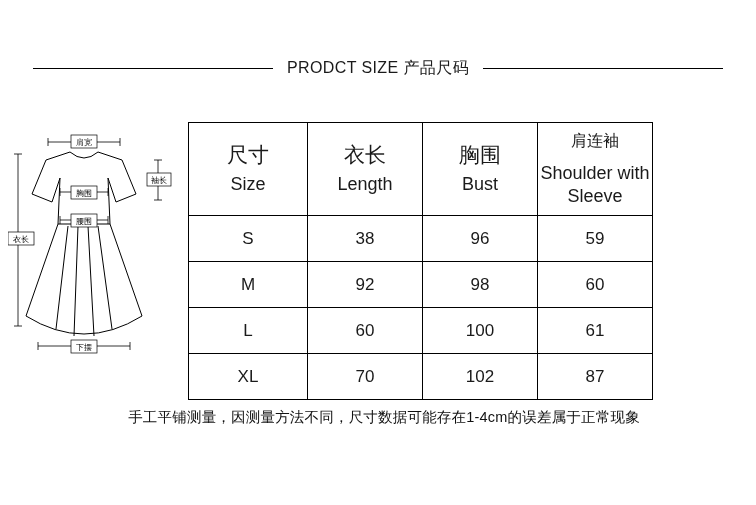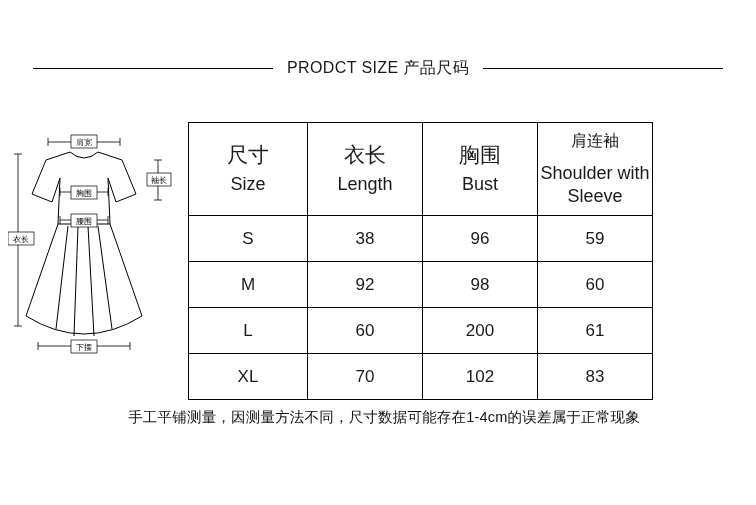--- a/index.html
+++ b/index.html
@@ -232,27 +232,27 @@
       </tr>
       <tr>
         <td>M</td>
         <td>92</td>
         <td>98</td>
         <td>60</td>
       </tr>
       <tr>
         <td>L</td>
         <td>60</td>
-        <td>200</td>
+        <td>100</td>
         <td>61</td>
       </tr>
       <tr>
         <td>XL</td>
         <td>70</td>
         <td>102</td>
-        <td>83</td>
+        <td>87</td>
       </tr>
     </tbody>
   </table>
 
   <div class="footnote">手工平铺测量，因测量方法不同，尺寸数据可能存在1-4cm的误差属于正常现象</div>
 
 </div>
 
 </body></html>

